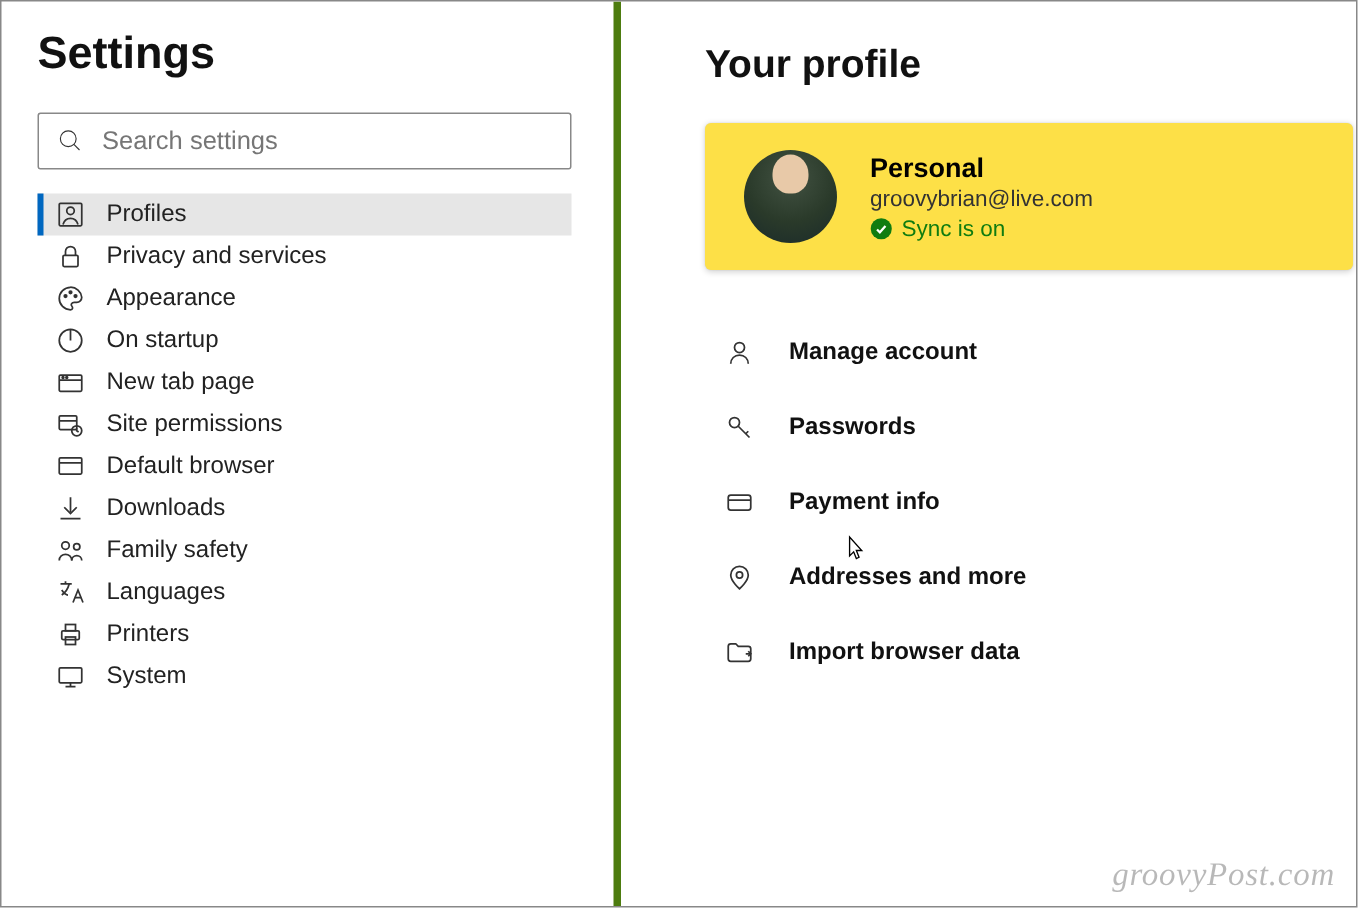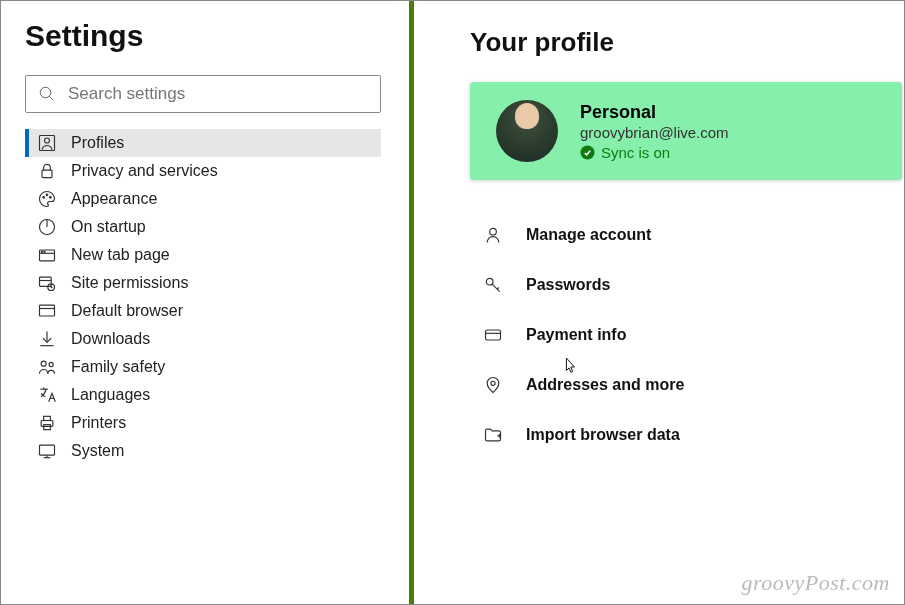--- a/index.html
+++ b/index.html
@@ -65,21 +65,21 @@
     .nav-icon svg { width: 20px; height: 20px; stroke: #333; fill: none; stroke-width: 1.4; }
     .main {
       flex: 1;
       padding: 26px 0 16px 56px;
     }
     .main-title {
       font-size: 26px; font-weight: 600; color: #111;
       margin-bottom: 24px;
     }
     .profile-card {
-      background: #86efac;
+      background: #fde047;
       border-radius: 4px;
       box-shadow: 0 1px 4px rgba(0,0,0,0.18), 0 0 1px rgba(0,0,0,0.12);
       padding: 18px 20px 18px 26px;
       margin-right: 0;
       display: flex;
       align-items: center;
       gap: 22px;
       width: 432px;
     }
     .avatar {

